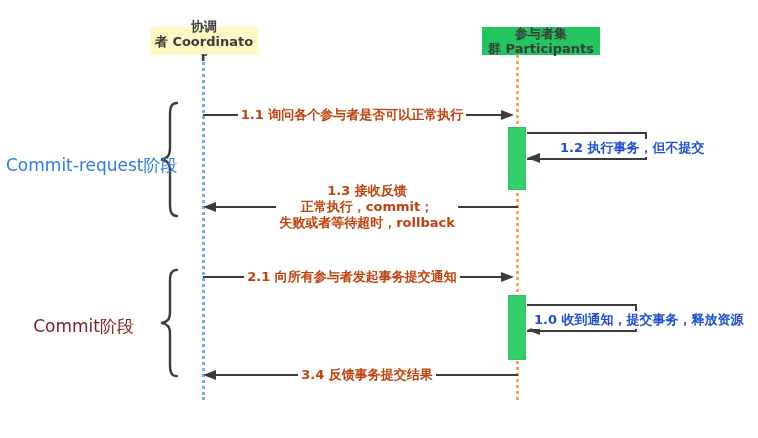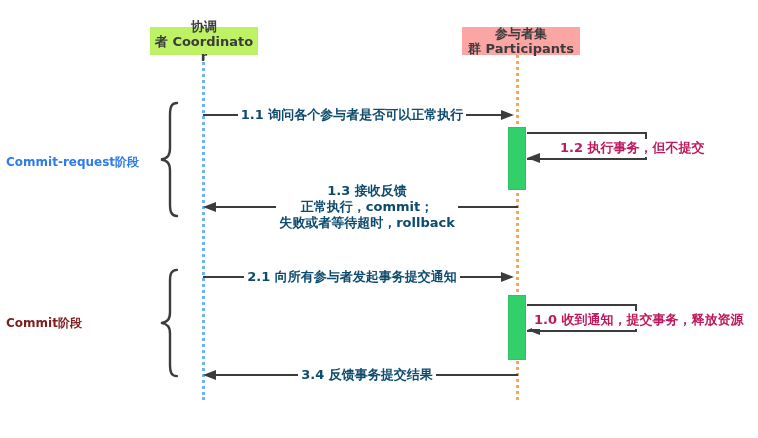--- a/index.html
+++ b/index.html
@@ -20,32 +20,32 @@
   .life-coord{left:202px;top:57px;height:343px;}
   .life-part{left:516px;top:55px;height:345px;border-left-color:#F9A65A;}
 
   
   .activation{position:absolute;left:508px;width:18px;background:#33CF6B;
               border:1px solid #2CC363;box-sizing:border-box;z-index:2;}
   .bar1{top:127px;height:63px;}
   .bar2{top:295px;height:65px;}
 
   
-  .phase-label{position:absolute;font-size:12px;font-weight:bold;color:#2E7BEB;
-               white-space:nowrap;z-index:3;}
+  .phase-label{position:absolute;font-size:17px;font-weight:normal;color:#2E7BEB;
+               text-align:right;white-space:nowrap;z-index:3;}
   .plabel1{left:6px;top:154px;width:150px;}
   .plabel2{left:6px;top:315px;width:128px;}
   .brace{position:absolute;left:157px;width:22px;z-index:2;}
   .brace1{top:101px;height:117px;}
   .brace2{top:268px;height:110px;}
 
   
   .msg{position:absolute;display:flex;align-items:center;z-index:4;transform:translateY(-50%);}
   .msg .line{flex:1;border-top:2px solid #3C3C3C;}
-  .mtext{font-size:13px;font-weight:bold;color:#0c4a6e;white-space:nowrap;padding:0 3px;}
+  .mtext{font-size:13px;font-weight:bold;color:#c2410c;white-space:nowrap;padding:0 3px;}
   .mtext.multiline{text-align:center;line-height:16px;}
   .ah{width:0;height:0;flex:none;}
   .ah-right{border-top:5px solid transparent;border-bottom:5px solid transparent;
             border-left:13px solid #3C3C3C;}
   .ah-left{border-top:5px solid transparent;border-bottom:5px solid transparent;
            border-right:13px solid #3C3C3C;}
   .m11{left:203px;width:311px;top:115px;}
   .m13{left:203px;width:315px;top:207px;justify-content:space-between;}
   .m21{left:203px;width:311px;top:277px;}
   .m22{left:203px;width:315px;top:375px;}
@@ -53,36 +53,36 @@
   
   .selfloop{position:absolute;border-top:2px solid #3C3C3C;border-right:2px solid #3C3C3C;
             border-bottom:2px solid #3C3C3C;box-sizing:border-box;z-index:4;}
   .loop1{left:527px;top:132px;width:120px;height:28px;}
   .loop2{left:527px;top:304px;width:110px;height:28px;}
   .self-arrow{position:absolute;width:0;height:0;z-index:5;
               border-top:5px solid transparent;border-bottom:5px solid transparent;
               border-right:13px solid #3C3C3C;}
   .sa1{left:527px;top:153px;}
   .sa2{left:527px;top:325px;}
-  .self-text{position:absolute;font-size:13px;font-weight:bold;color:#be185d;
+  .self-text{position:absolute;font-size:13px;font-weight:bold;color:#1d4ed8;
              white-space:nowrap;background:#fff;padding:0 2px;z-index:6;}
   .st1{left:558px;top:139px;}
   .st2{left:532px;top:311px;}
 </style>
 </head>
 <body>
 
 <div class="canvas">
 
-  <div class="actor-box box-coord" style="background-color: #bef264;">
+  <div class="actor-box box-coord" style="background-color: #fef9c3;">
     <span>协调</span>
     <span>者 Coordinato</span>
     <span>r</span>
   </div>
-  <div class="actor-box box-part" style="background-color: #fca5a5;">
+  <div class="actor-box box-part" style="background-color: #22c55e; margin-left: 20px;">
     <span>参与者集</span>
     <span>群 Participants</span>
   </div>
 
   <div class="lifeline life-coord" style="border-left-color: rgb(114, 177, 242);"></div>
   <div class="lifeline life-part" style="border-left-color: rgb(249, 166, 90);"></div>
 
   <div class="activation bar1" style="background-color: rgb(51, 207, 107);"></div>
   <div class="activation bar2" style="background-color: rgb(51, 207, 107);"></div>
 

